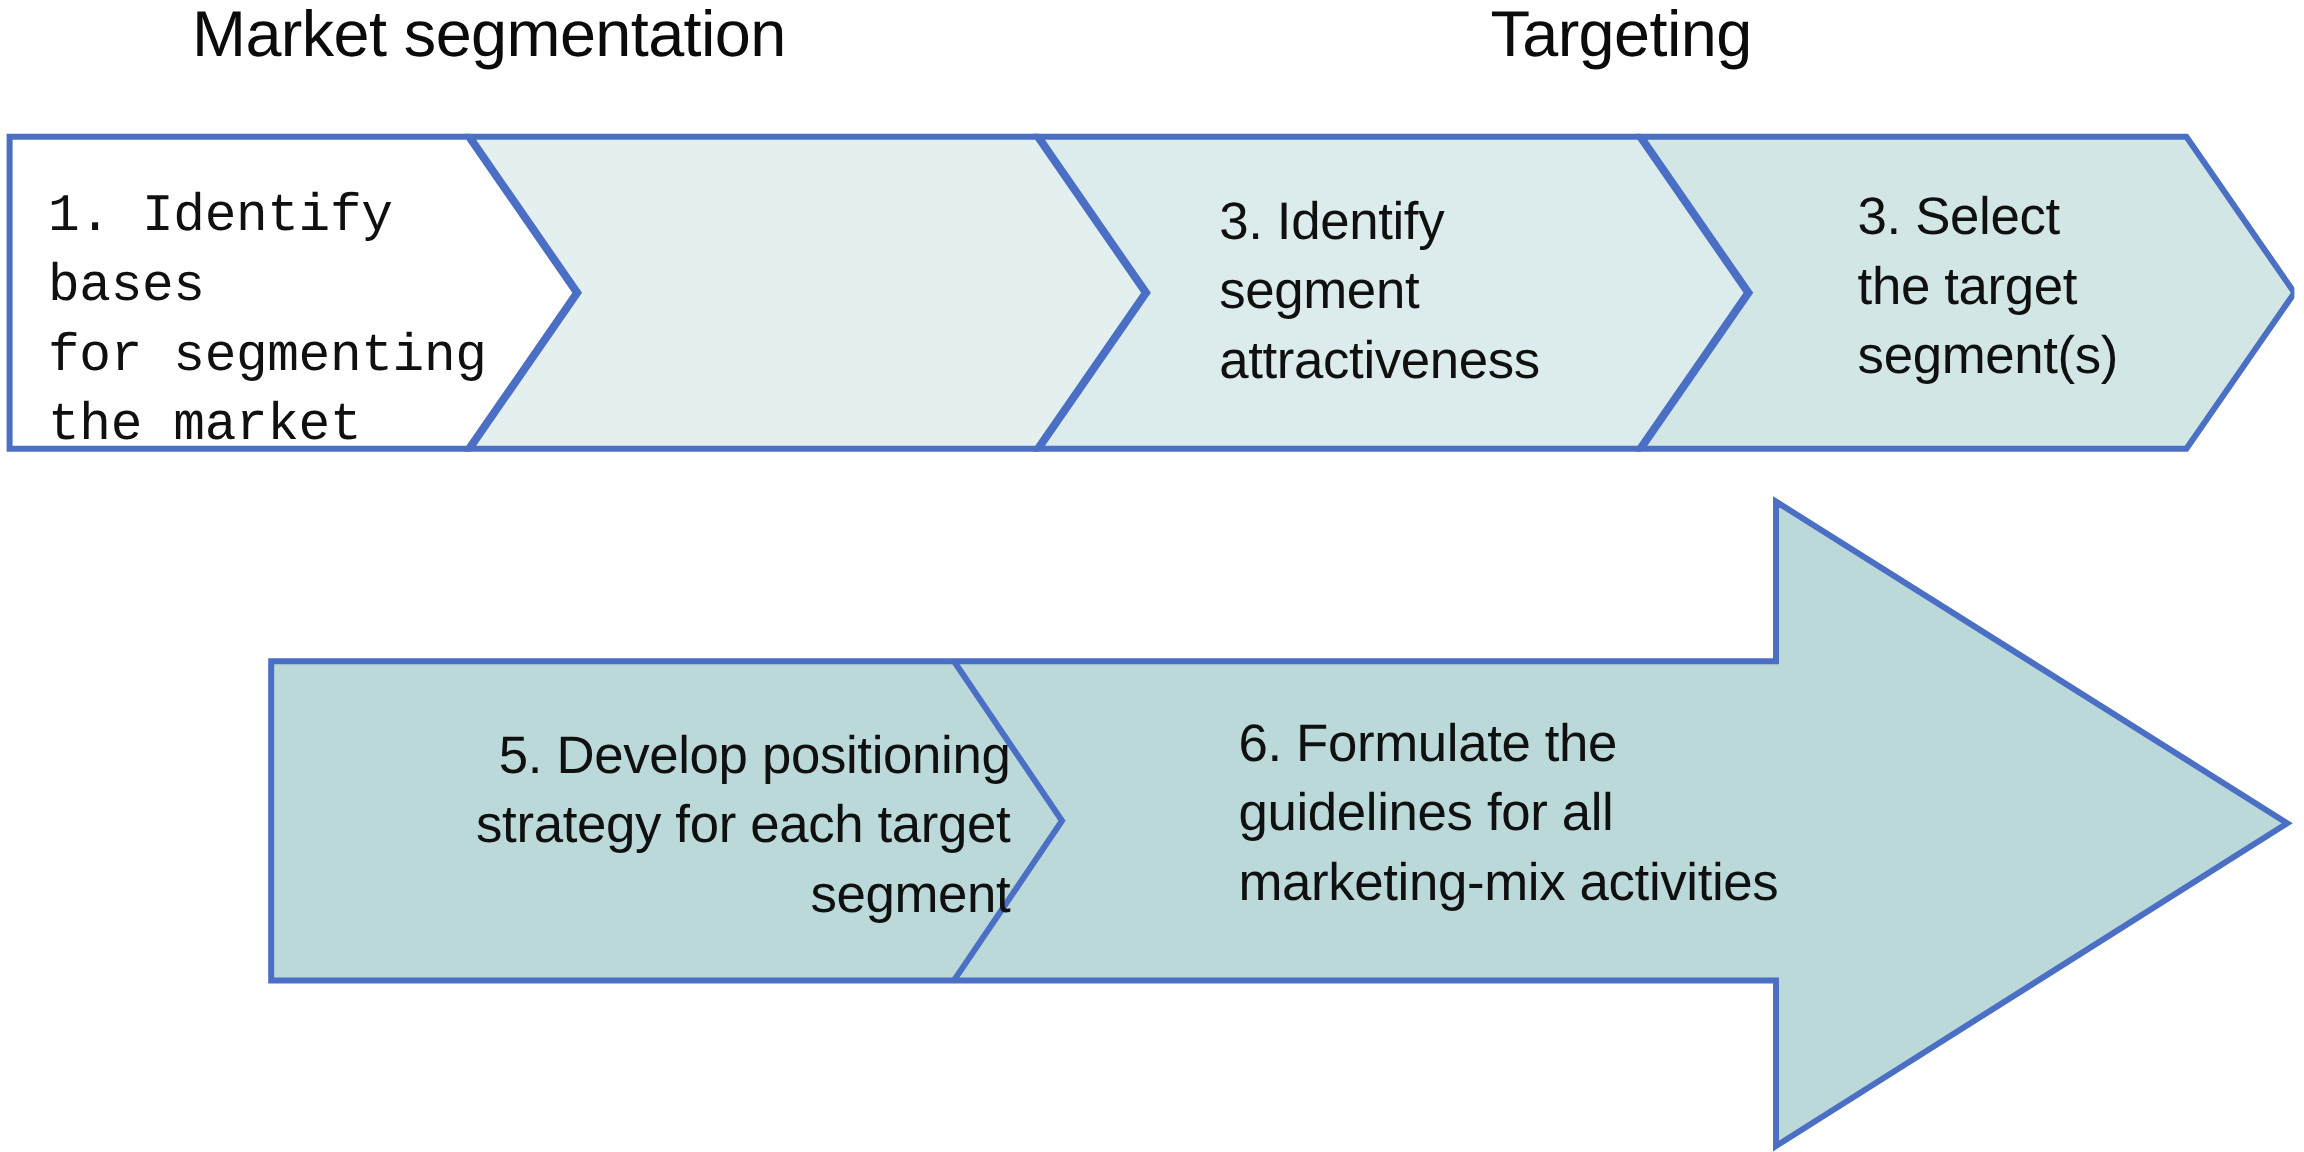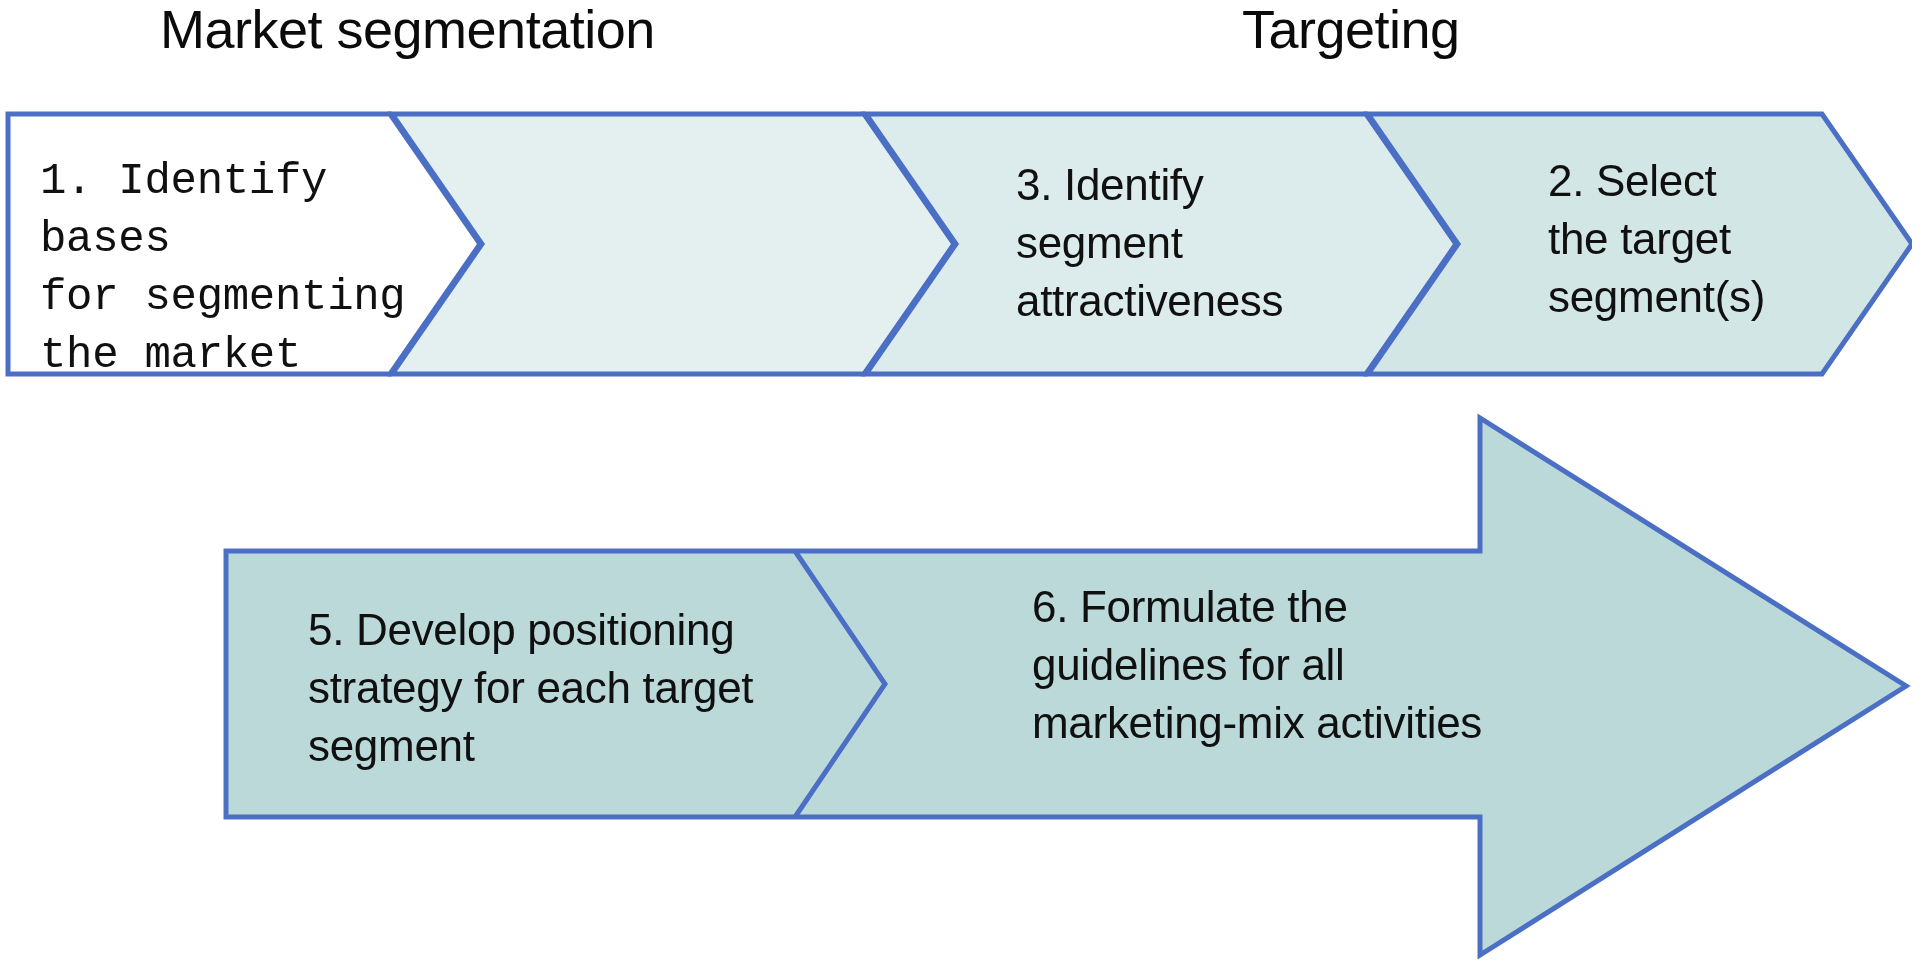--- a/index.html
+++ b/index.html
@@ -42,22 +42,22 @@
     font-size: 44px;
     line-height: 1.32;
     color: #101010;
     white-space: pre-line;
     letter-spacing: -0.3px;
   }
   #step-1-text { left: 40px;   top: 152px; width: 390px; font-family: Liberation Mono, monospace; }
   #step-2-text { left: 524px;  top: 152px; width: 420px; }
   #step-3-text { left: 1016px; top: 156px; width: 380px; }
   #step-4-text { left: 1548px; top: 152px; width: 340px; }
-  #step-5-text { left: 308px;  top: 601px; width: 560px; }
-  #step-6-text { left: 1032px; top: 578px; width: 570px; }
+  #step-5-text { left: 282px;  top: 601px; width: 560px; text-align: right; }
+  #step-6-text { left: 1032px; top: 591px; width: 570px; }
 </style>
 </head>
 <body>
 
 <div id="canvas">
 
   <svg id="diagram-svg" viewBox="0 0 1920 960" xmlns="http://www.w3.org/2000/svg">
 
     <path d="M 8 114 L 390 114 L 480 244 L 390 374 L 8 374 Z" fill="#ffffff" stroke="#4a6fc4" stroke-width="5" stroke-linejoin="miter"></path>
 
@@ -88,21 +88,21 @@
 
   <div class="step-text" id="step-1-text">1. Identify bases
 for segmenting
 the market</div>
 
 
   <div class="step-text" id="step-3-text">3. Identify
 segment
 attractiveness</div>
 
-  <div class="step-text" id="step-4-text">2. Select
+  <div class="step-text" id="step-4-text">3. Select
 the target
 segment(s)</div>
 
   <div class="step-text" id="step-5-text">5. Develop positioning
 strategy for each target
 segment</div>
 
   <div class="step-text" id="step-6-text">6. Formulate the
 guidelines for all
 marketing-mix activities</div>

